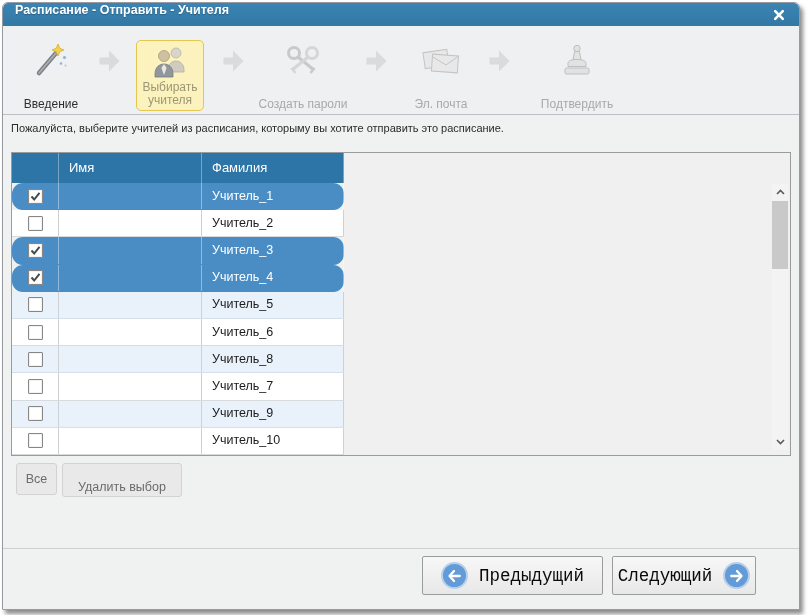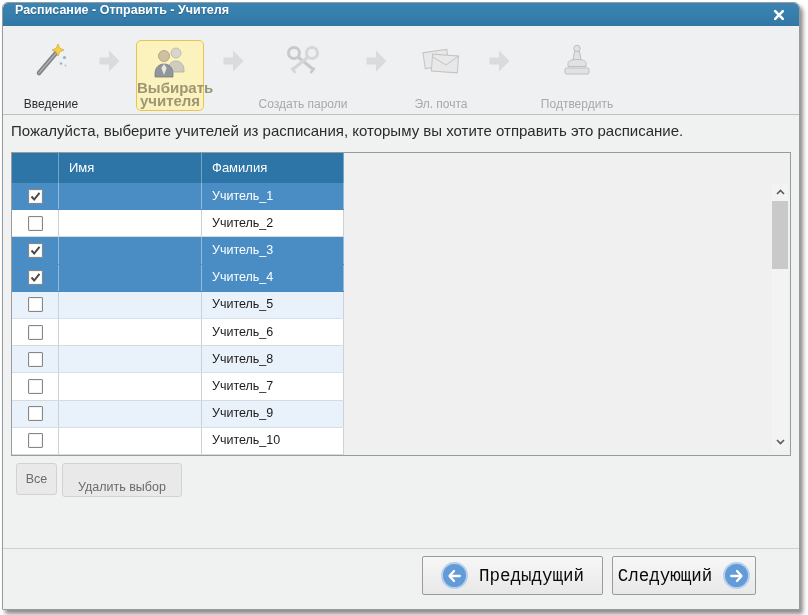--- a/index.html
+++ b/index.html
@@ -24,35 +24,35 @@
   .slabel{margin-top:20px;font-size:12px;color:#2e2e2e;line-height:13px;}
   .step.disabled .slabel{color:#a9a9a9;}
   .step.s0{left:2px;width:92px;}
   .step.s2{left:252px;width:96px;}
   .step.s3{left:390px;width:96px;}
   .step.s4{left:524px;width:100px;}
   .step.active-box{left:133px;top:14px;width:68px;height:71px;
     background:var(--active-step-bg,#fcf2bd);border:1px solid var(--active-step-border,#e5c64f);
     border-radius:5px;padding-top:3px;}
   .step.active-box .sicon{height:34px;}
-  .step.active-box .slabel{font-size:15px;color:#9d9674;margin-top:3px;font-weight:bold;}
+  .step.active-box .slabel{font-size:12px;color:#9d9674;margin-top:3px;}
   .warrow{position:absolute;top:22px;}
   .warrow.a0{left:95px;} .warrow.a1{left:219px;} .warrow.a2{left:362px;} .warrow.a3{left:485px;}
   
-  .instruction{position:absolute;left:8px;top:119px;font-size:15px;color:#2b2b2b;}
+  .instruction{position:absolute;left:8px;top:119px;font-size:11px;color:#2b2b2b;}
   
   .panel{position:absolute;left:8px;top:149px;width:780px;height:304px;
     border:1px solid #989c9f;background:#f0f0f0;}
   .thead{display:flex;width:332px;height:30px;background:var(--table-header,#2d74a7);}
   .thead .cell{color:#fff;font-size:13px;line-height:30px;padding-left:10px;
     border-right:1px solid rgba(255,255,255,0.35);}
   .tbody{width:332px;}
   .trow{display:flex;height:27.2px;background:#fff;border-bottom:1px solid #d8dbde;}
   .trow.alt{background:var(--alt-row,#e9f2fb);border-bottom-color:#d4e1ed;}
-  .trow.sel{background:var(--selected-row,#4a8dc4);border-bottom-color:var(--selected-row,#4a8dc4);}
+  .trow.sel{background:var(--selected-row,#4a8dc4);border-bottom-color:var(--selected-row,#4a8dc4);border-radius:11px;}
   .trow .cell{font-size:12.5px;color:#1b1b1b;line-height:27px;padding-left:10px;
     border-right:1px solid #cdd1d4;display:flex;align-items:center;}
   .trow.sel .cell{color:#fff;border-right-color:rgba(255,255,255,0.4);}
   .c0{width:47px;justify-content:center;padding-left:0 !important;}
   .c1{width:143px;} .c2{width:142px;}
   .thead .c0{padding-left:0;}
   .cb{width:15px;height:15px;background:#fff;border:1px solid #878787;border-radius:1px;
     display:inline-flex;align-items:center;justify-content:center;cursor:pointer;
     box-shadow:inset 0 0 0 1px #f2f2f2;}
   

